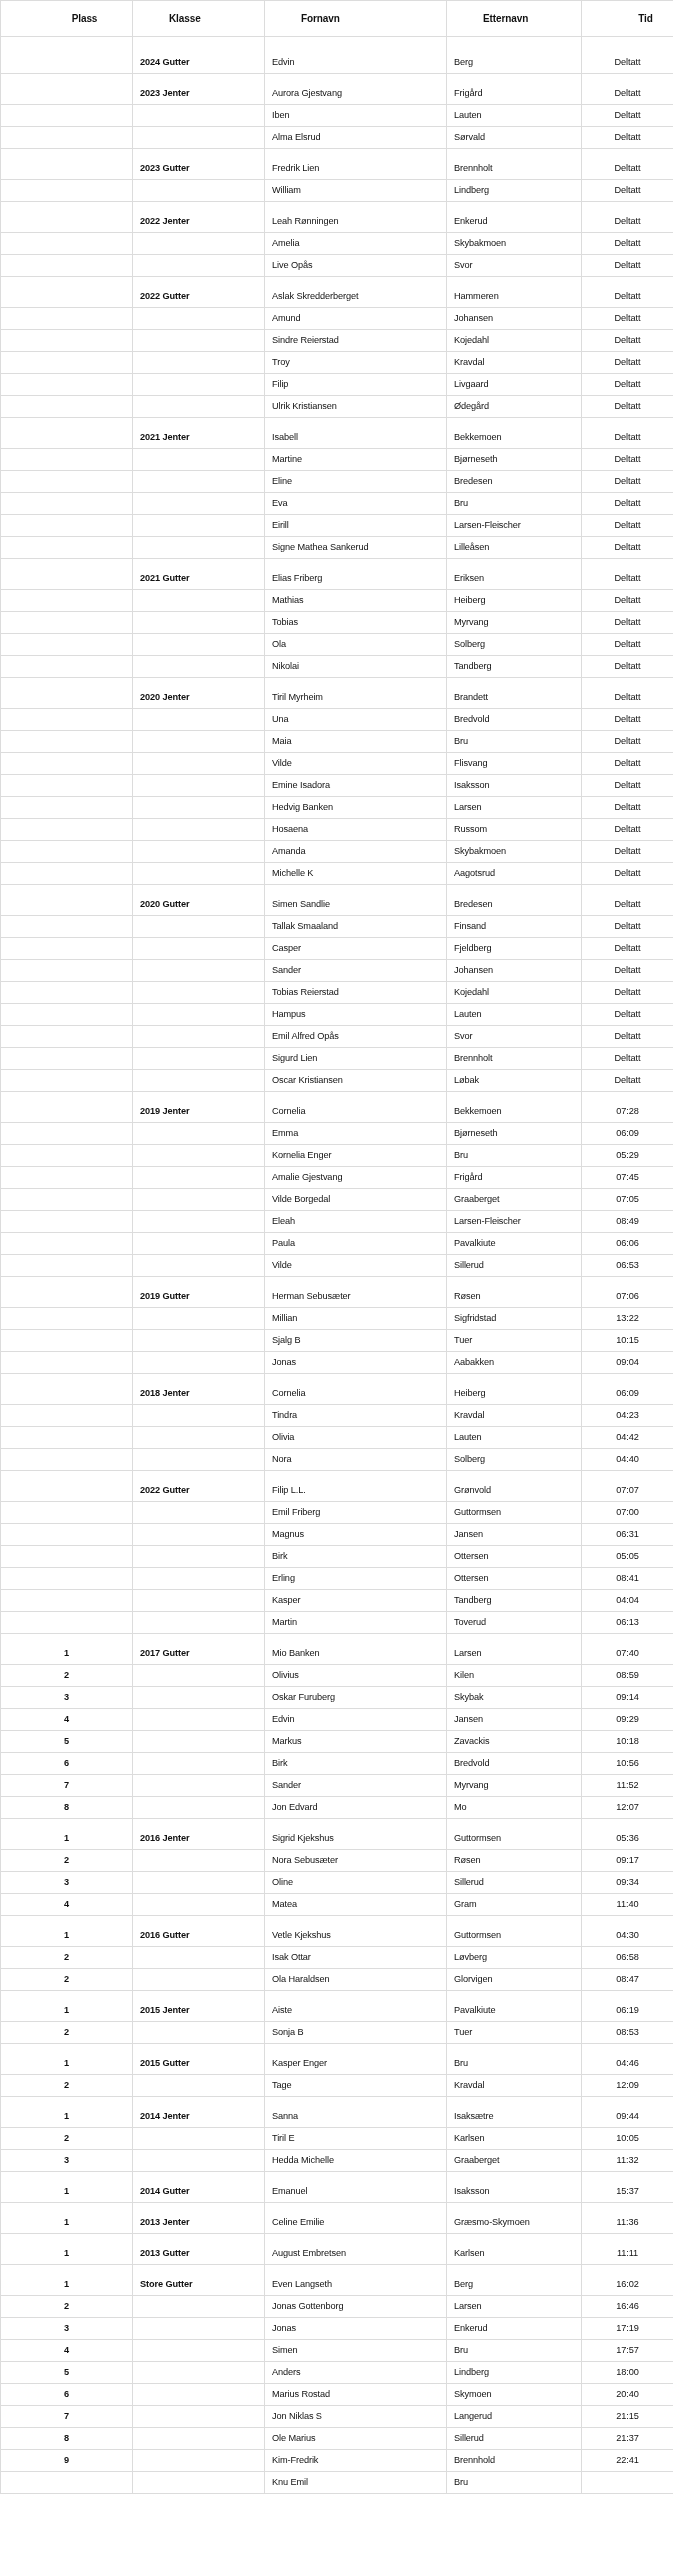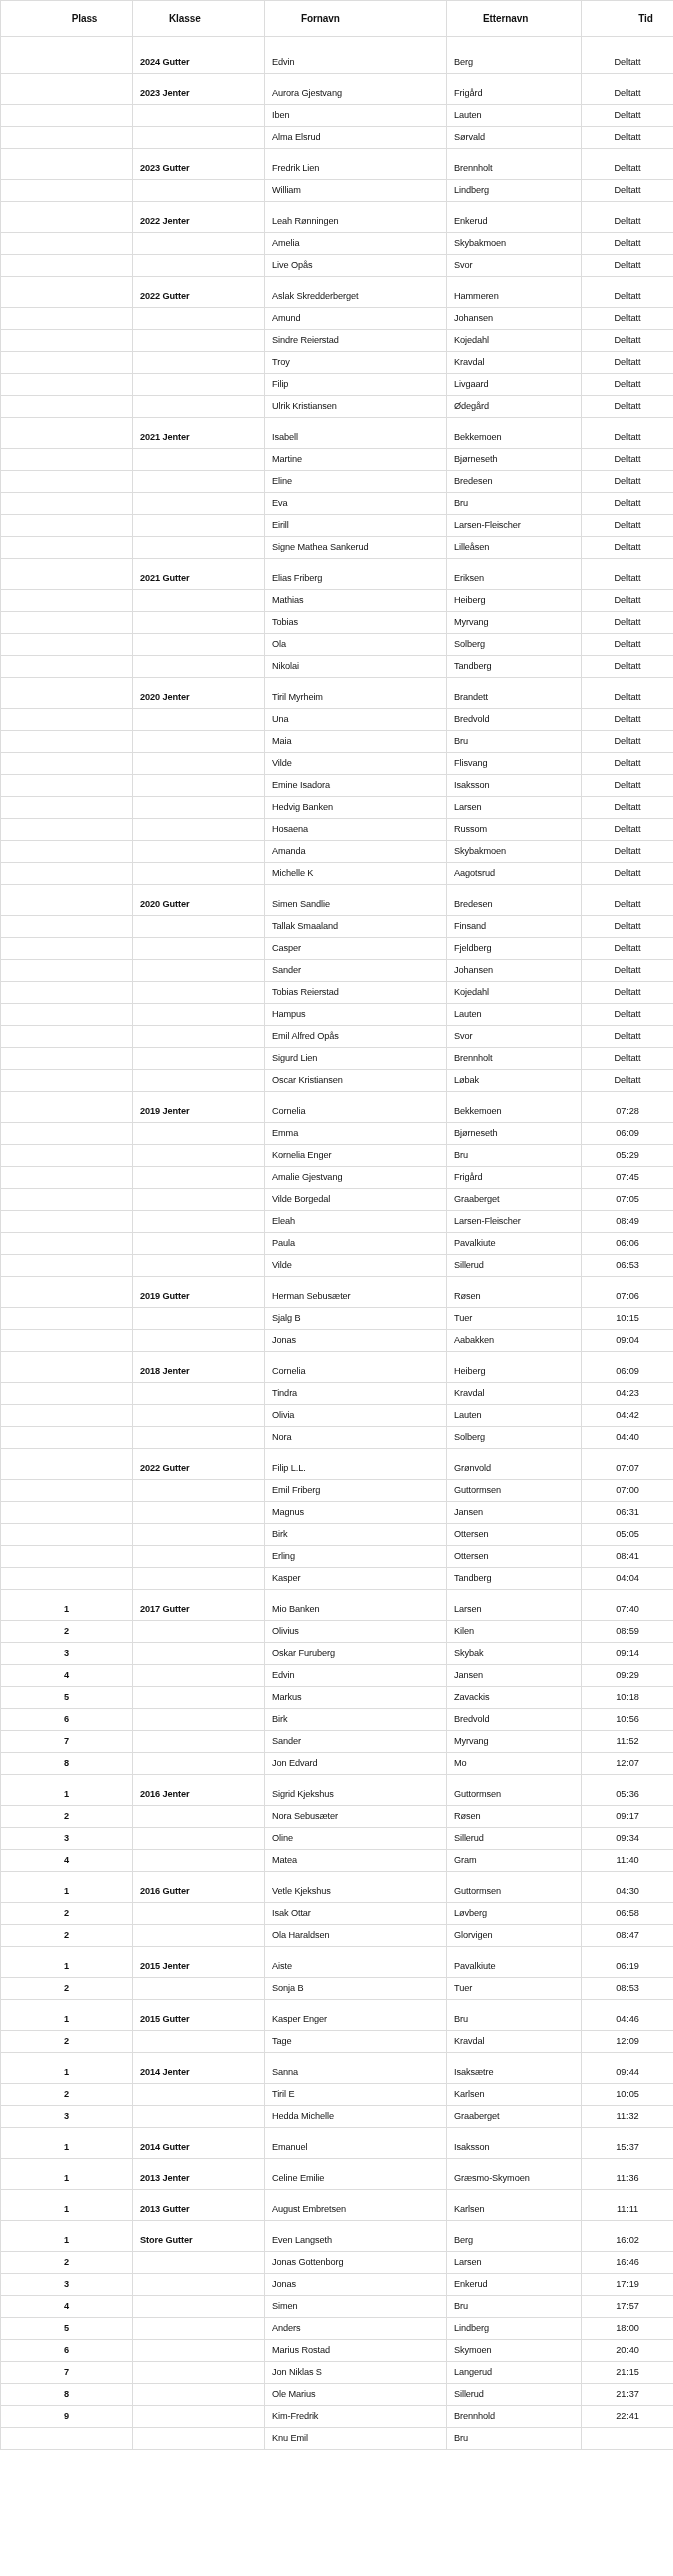--- a/index.html
+++ b/index.html
@@ -436,20 +436,27 @@
       <div class="row group-start">
     <div class="cell center bold"></div>
     <div class="cell left bold">2019 Gutter</div>
     <div class="cell left">Herman Sebusæter</div>
     <div class="cell left">Røsen</div>
     <div class="cell center">07:06</div>
   </div>
       <div class="row">
     <div class="cell center bold"></div>
     <div class="cell left bold"></div>
+    <div class="cell left">Millian</div>
+    <div class="cell left">Sigfridstad</div>
+    <div class="cell center">13:22</div>
+  </div>
+      <div class="row">
+    <div class="cell center bold"></div>
+    <div class="cell left bold"></div>
     <div class="cell left">Sjalg B</div>
     <div class="cell left">Tuer</div>
     <div class="cell center">10:15</div>
   </div>
       <div class="row">
     <div class="cell center bold"></div>
     <div class="cell left bold"></div>
     <div class="cell left">Jonas</div>
     <div class="cell left">Aabakken</div>
     <div class="cell center">09:04</div>
@@ -516,20 +523,27 @@
     <div class="cell left">Erling</div>
     <div class="cell left">Ottersen</div>
     <div class="cell center">08:41</div>
   </div>
       <div class="row">
     <div class="cell center bold"></div>
     <div class="cell left bold"></div>
     <div class="cell left">Kasper</div>
     <div class="cell left">Tandberg</div>
     <div class="cell center">04:04</div>
+  </div>
+      <div class="row">
+    <div class="cell center bold"></div>
+    <div class="cell left bold"></div>
+    <div class="cell left">Martin</div>
+    <div class="cell left">Toverud</div>
+    <div class="cell center">06:13</div>
   </div>
       <div class="row group-start">
     <div class="cell center bold">1</div>
     <div class="cell left bold">2017 Gutter</div>
     <div class="cell left">Mio Banken</div>
     <div class="cell left">Larsen</div>
     <div class="cell center">07:40</div>
   </div>
       <div class="row">
     <div class="cell center bold">2</div>

